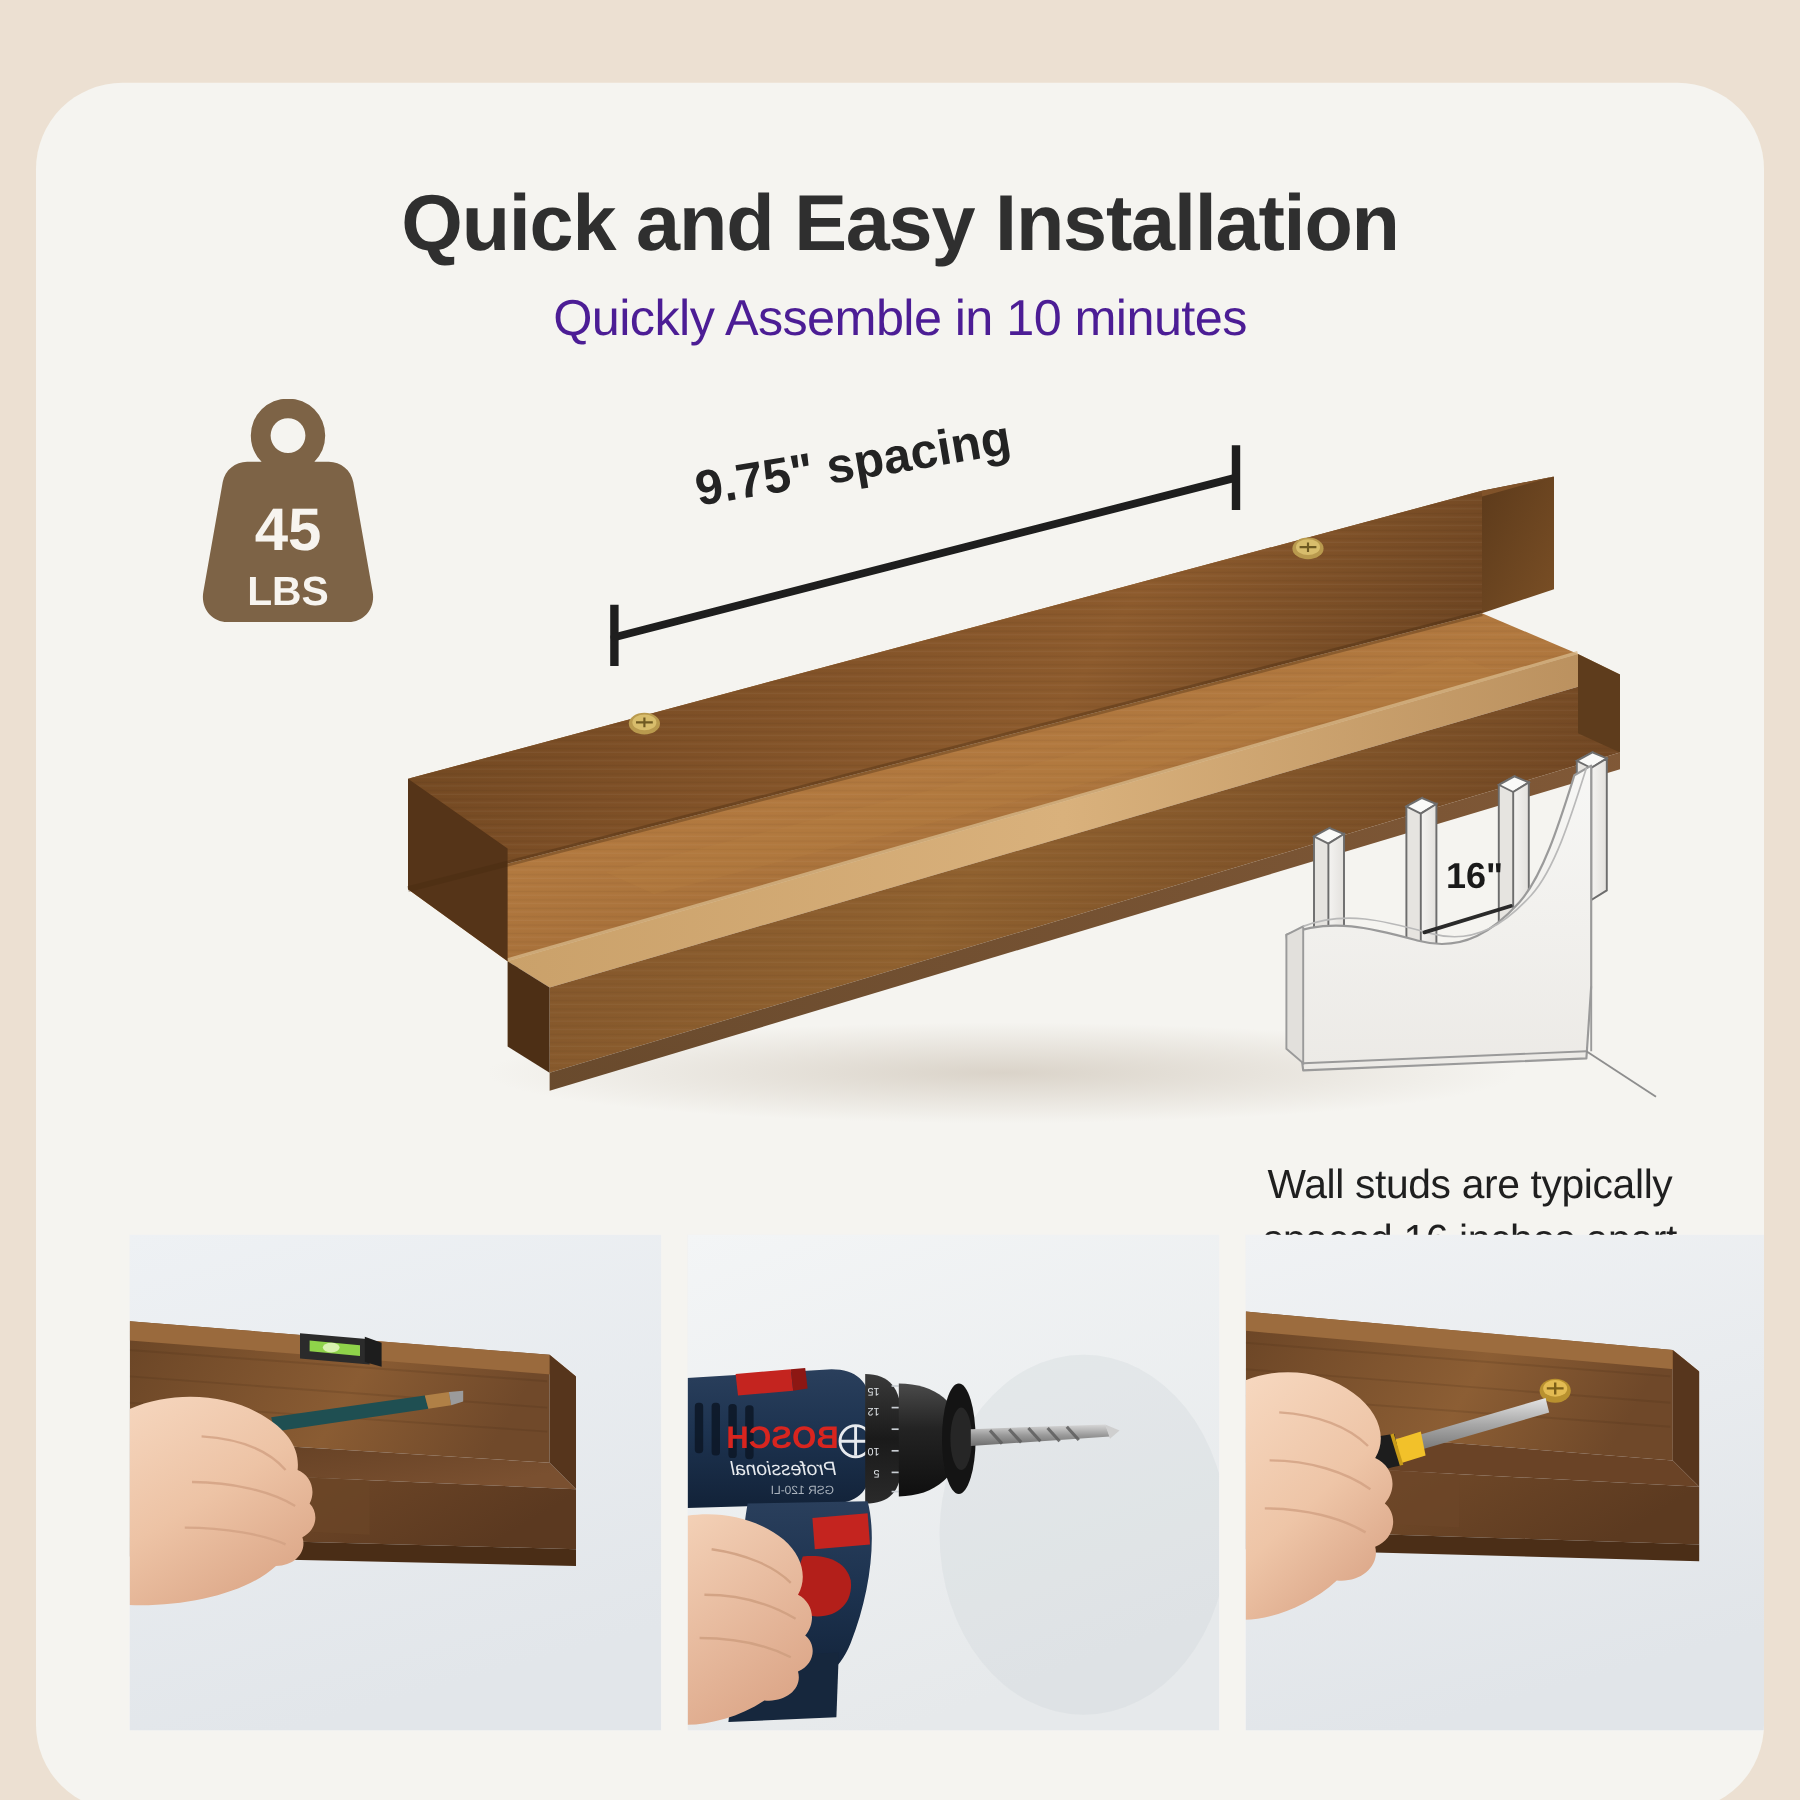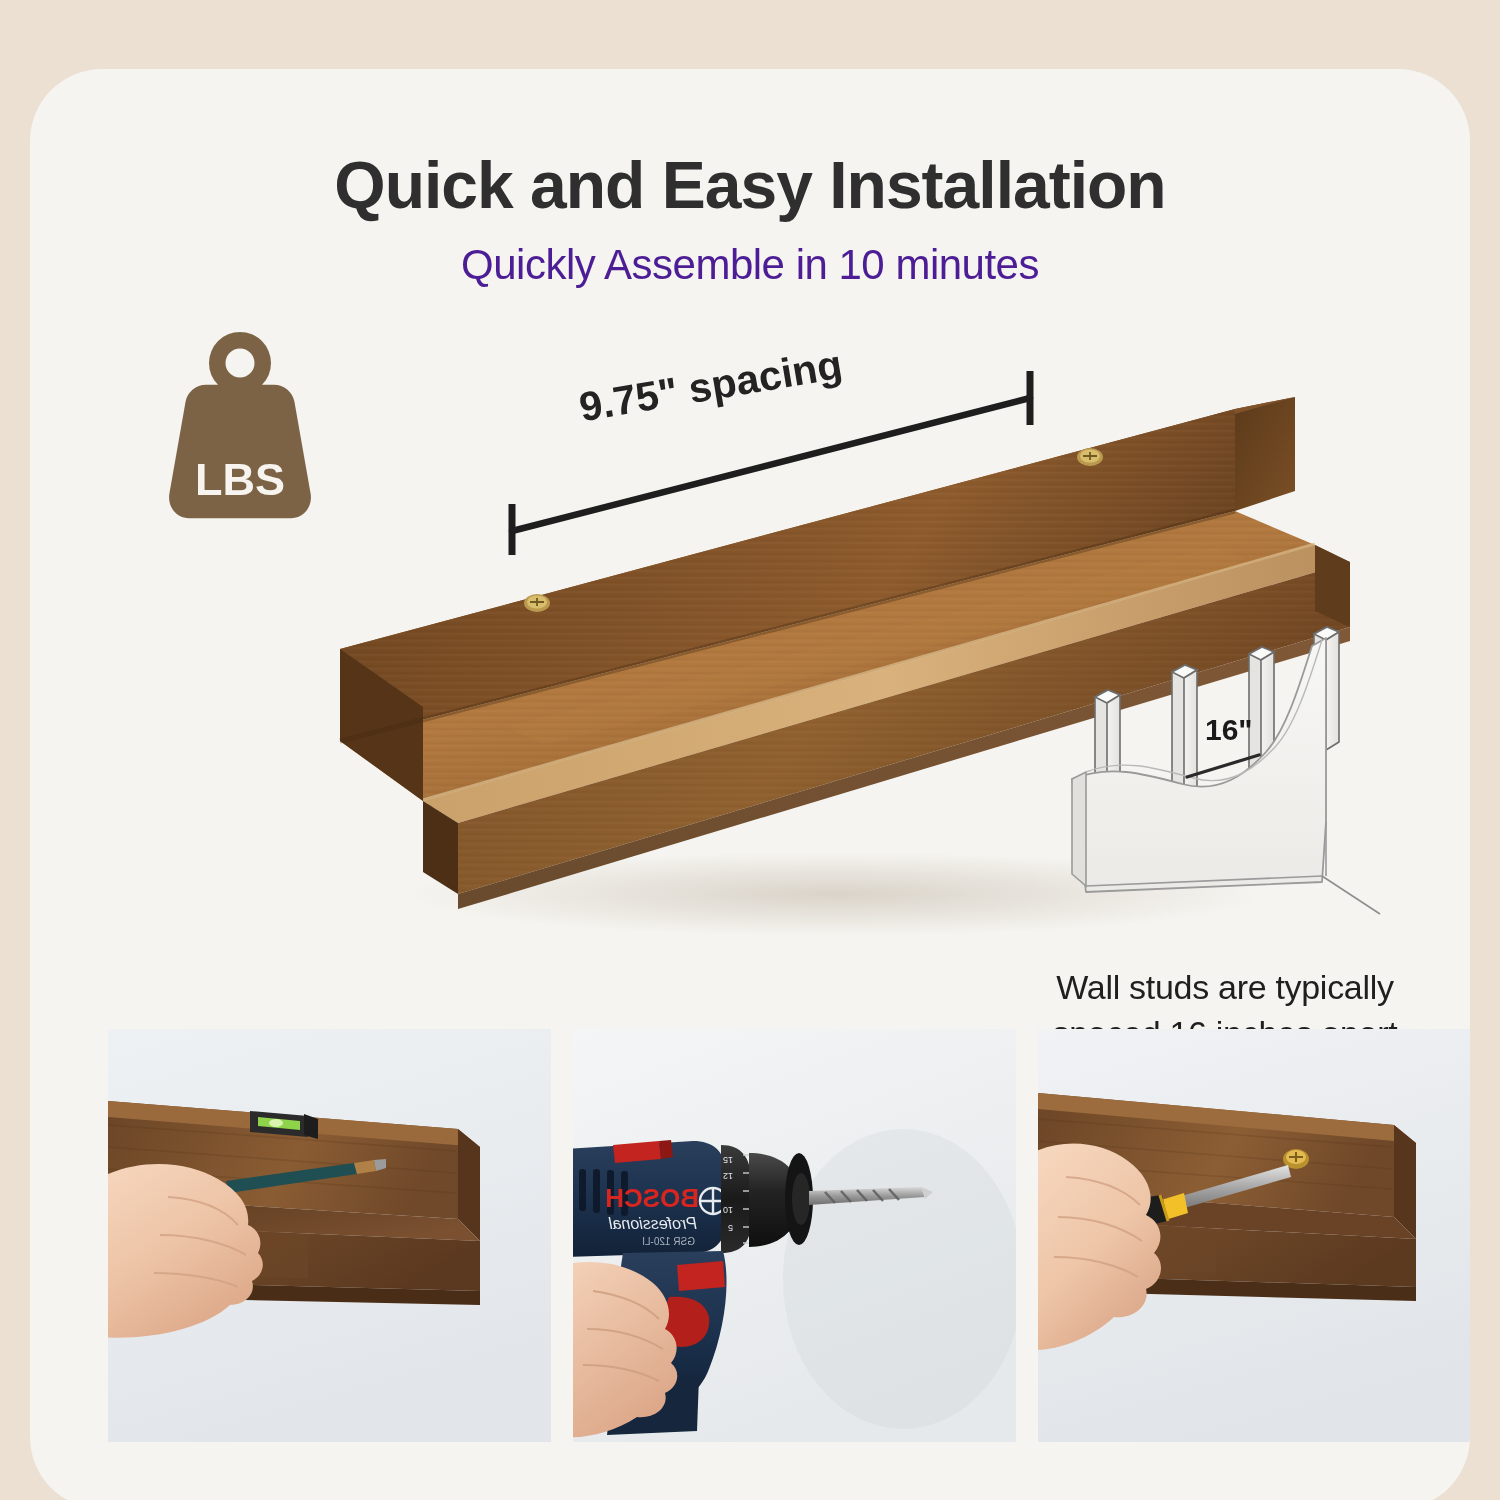--- a/index.html
+++ b/index.html
@@ -30,21 +30,21 @@
   }
 
   
   .badge{position:absolute;left:130px;top:255px;width:160px;height:200px;}
   .badge svg{display:block;}
   .badge-num,.badge-unit{
     position:absolute;width:160px;text-align:center;color:#f7f4ef;
     font-weight:700;letter-spacing:0px;
   }
   .badge-num{top:88px;font-size:50px;}
-  .badge-unit{top:130px;font-size:45px;}
+  .badge-unit{top:150px;font-size:34px;}
 
   
   .hero{position:absolute;left:265px;top:280px;width:1060px;height:600px;}
   .hero svg{display:block;}
 
   .dim-label{
     position:absolute;left:546px;top:316px;
     font-size:41px;font-weight:700;color:#232323;
     transform:rotate(-9.5deg);transform-origin:left top;
     white-space:nowrap;
@@ -82,20 +82,21 @@
     <div class="badge">
       <svg width="160" height="200" viewBox="0 0 160 200">
         <path d="M80 8 a31 31 0 0 0 -31 31 a31 31 0 0 0 9 21.8 h-12
                  c-10 0 -18.5 7 -20.4 16.8 L9.5 169
                  c-2.6 13.4 6.8 25.3 19.9 25.3 h101.2
                  c13.1 0 22.5 -11.9 19.9 -25.3 L134.4 77.6
                  c-1.9 -9.8 -10.4 -16.8 -20.4 -16.8 h-12
                  a31 31 0 0 0 9 -21.8 a31 31 0 0 0 -31 -31 z
                  M80 24.5 a14.5 14.5 0 1 1 0 29 a14.5 14.5 0 0 1 0 -29 z" fill="#7d6346"></path>
       </svg>
+      <div class="badge-num">45</div>
       <div class="badge-unit">LBS</div>
     </div>
 
     <div class="hero">
       <svg width="1060" height="600" viewBox="0 0 1060 600">
         <defs>
           <linearGradient id="backRail" x1="0" y1="0" x2="1" y2="0.25">
             <stop offset="0" stop-color="#6b441f"></stop>
             <stop offset="0.35" stop-color="#7d4f26"></stop>
             <stop offset="0.7" stop-color="#8d5b2d"></stop>

